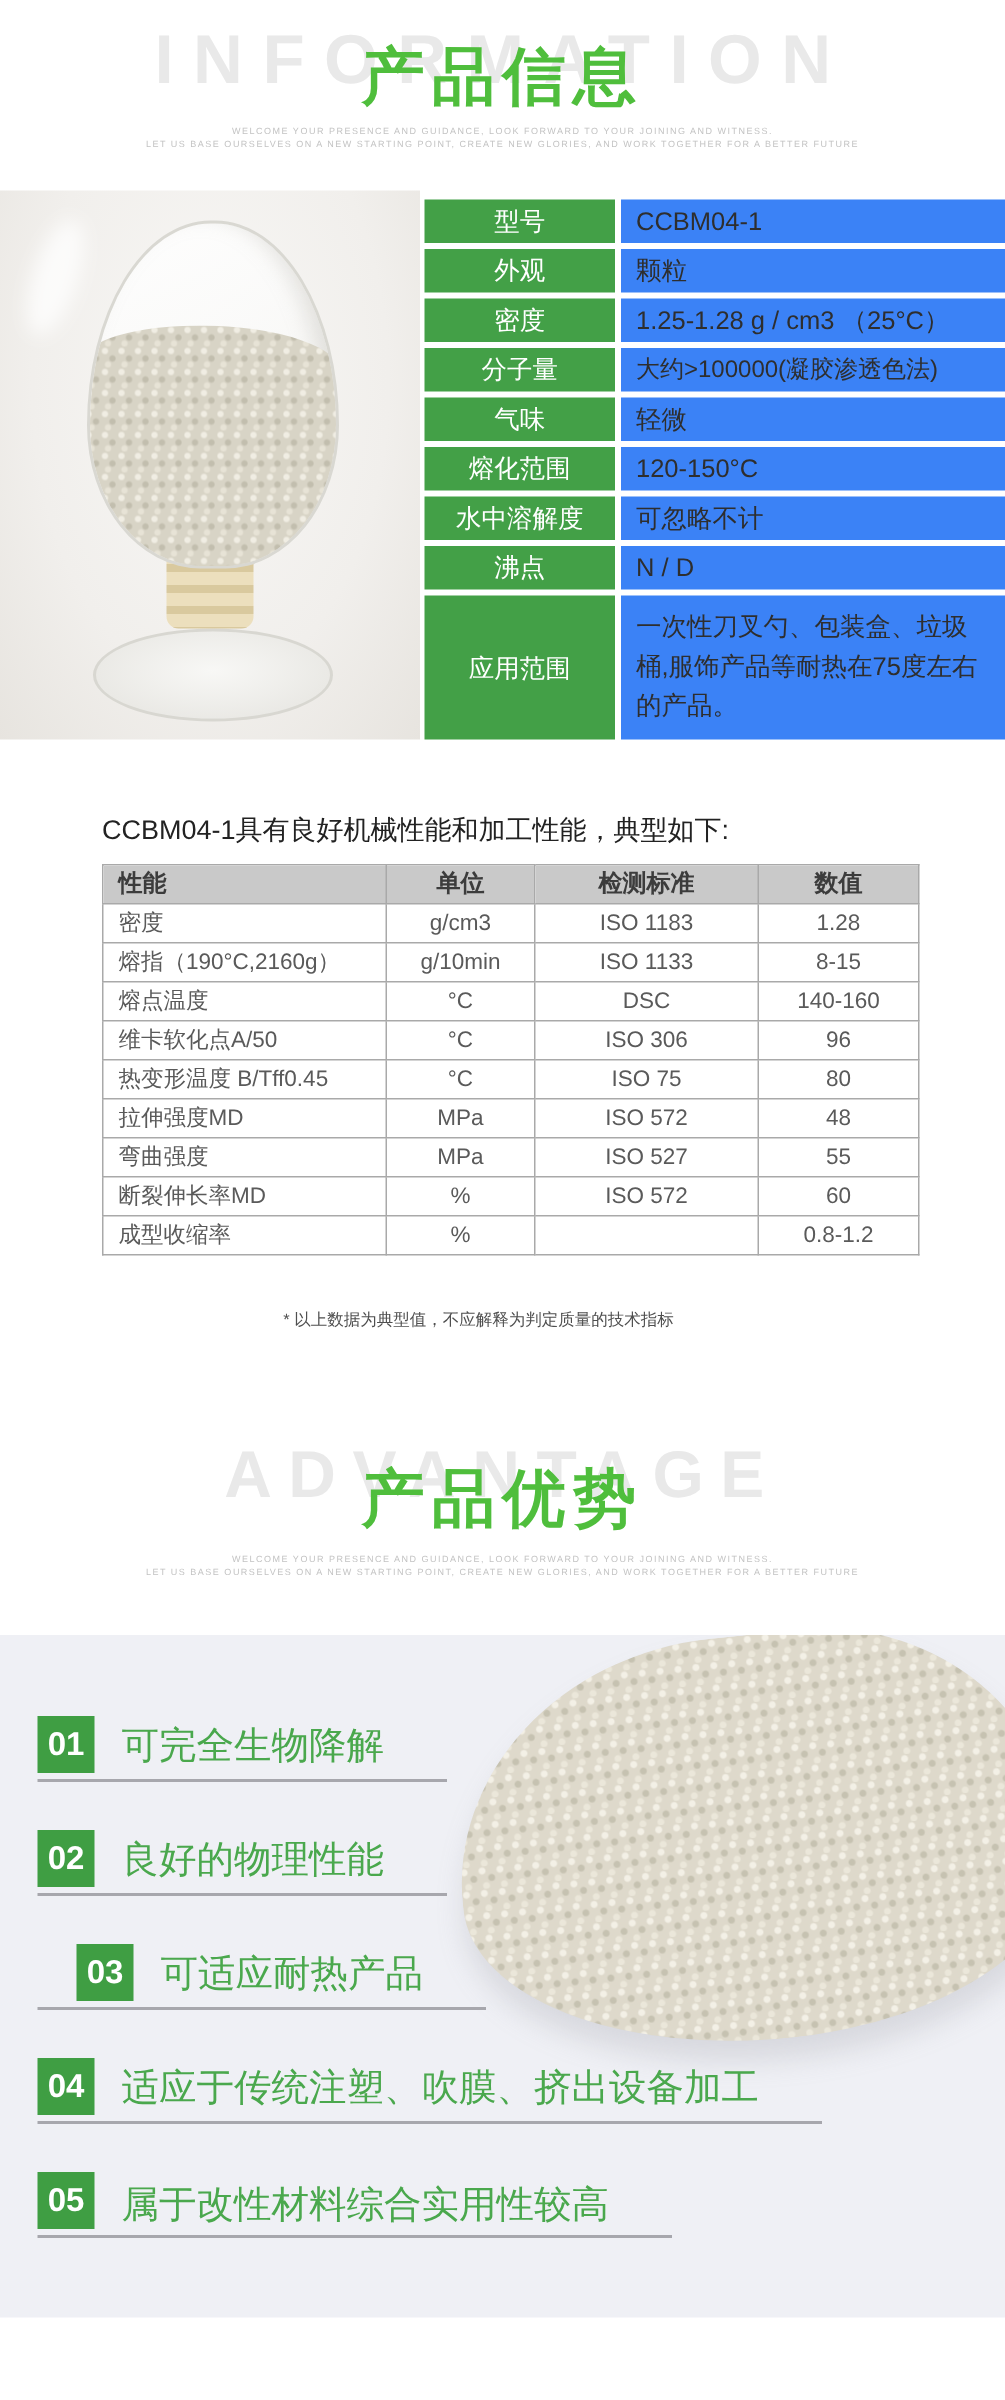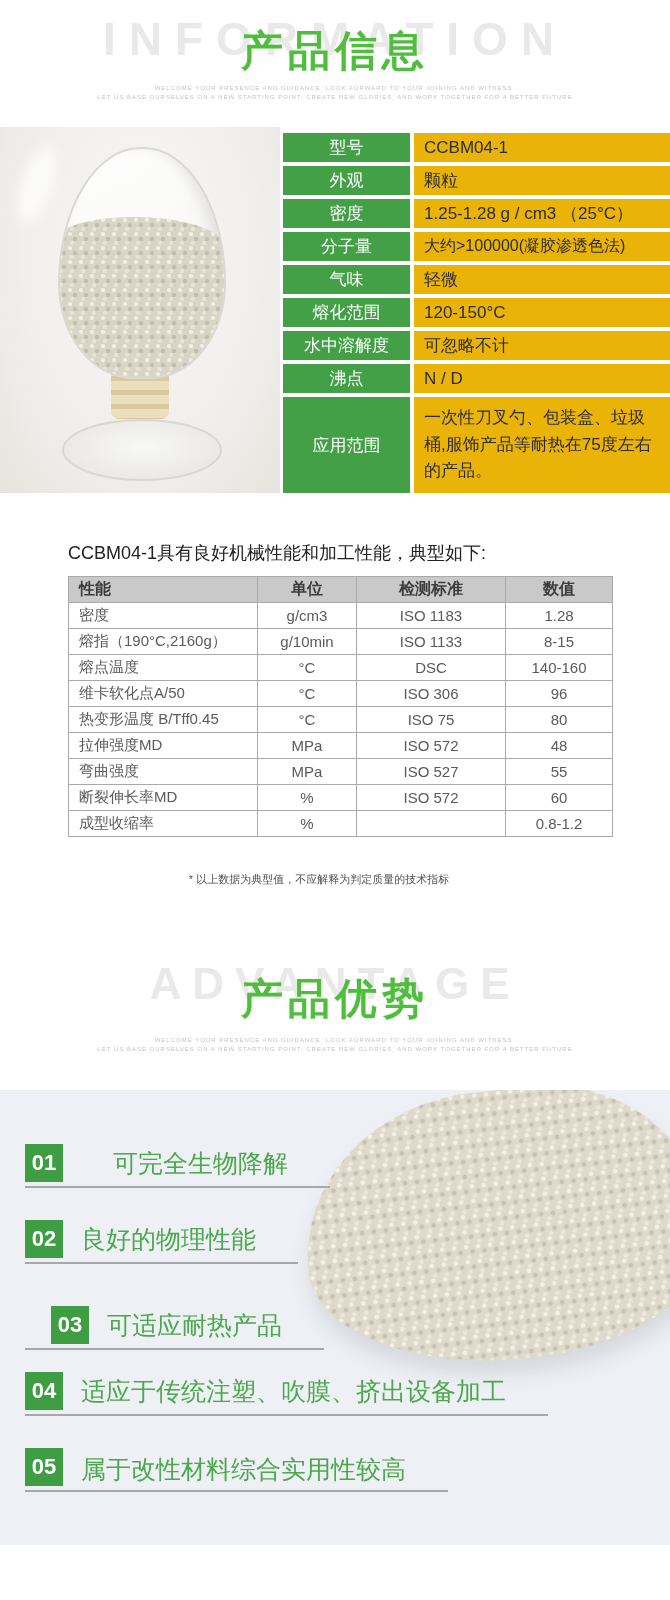--- a/index.html
+++ b/index.html
@@ -35,21 +35,21 @@
   .base{position:absolute;left:62px;top:292px;width:156px;height:58px;z-index:1;
        background:radial-gradient(ellipse at 50% 45%,rgba(248,248,246,.95),rgba(226,225,220,.8));
        border:2px solid #d8d7d1;border-radius:50%;}
 
   
   .spec{position:absolute;left:283px;top:133px;width:387px;}
   .spec-row{display:flex;margin-bottom:4px;height:29px;}
   .spec-row.tall{height:96px;}
   .spec-label{width:127px;background:#43a047;color:#ffffff;font-size:17px;
               display:flex;align-items:center;justify-content:center;flex:none;}
-  .spec-value{flex:1;margin-left:4px;background:#eab308;color:#2e2e2e;font-size:17px;
+  .spec-value{flex:1;margin-left:4px;background:#3b82f6;color:#2e2e2e;font-size:17px;
               display:flex;align-items:center;padding:0 10px;}
   .spec-row.tall .spec-value{line-height:1.55;padding:8px 10px;}
 
   
   .mech-intro{position:absolute;left:68px;top:541px;font-size:18px;color:#222222;}
   table.mech{position:absolute;left:68px;top:576px;width:502px;border-collapse:collapse;
              font-size:15px;color:#5a5a5a;table-layout:fixed;}
   table.mech th,table.mech td{border:1px solid #a9a9a9;height:25px;text-align:center;
              padding:0 4px;overflow:hidden;white-space:nowrap;}
   table.mech th{background:#c9c9c9;color:#3c3c3c;font-weight:600;font-size:16px;}
@@ -67,23 +67,23 @@
                          radial-gradient(circle at 9px 8px,#c6c2b1 1.8px,transparent 2.8px),
                          radial-gradient(circle at 5px 13px,#ebe7da 1.8px,transparent 2.8px);
         background-size:12px 15px;
         border-radius:48% 42% 50% 55% / 62% 58% 40% 42%;
         box-shadow:0 14px 18px rgba(150,150,160,.25);}
   .adv-item{position:absolute;left:25px;display:flex;align-items:center;
             border-bottom:2px solid #a7a7ad;padding:0 42px 4px 0;}
   .adv-num{width:38px;height:38px;background:#3f9e43;color:#ffffff;font-weight:700;
            font-size:22px;display:flex;align-items:center;justify-content:center;flex:none;}
   .adv-text{margin-left:18px;color:#4aa84d;font-size:25px;font-weight:500;white-space:nowrap;}
-  .adv-item:nth-of-type(2){top:54px;gap:32px;}
+  .adv-item:nth-of-type(2){top:54px;}
   .adv-item:nth-of-type(3){top:130px;}
-  .adv-item:nth-of-type(4){top:216px;padding-left:26px;}
+  .adv-item:nth-of-type(4){top:206px;padding-left:26px;}
   .adv-item:nth-of-type(5){top:282px;}
   .adv-item:nth-of-type(6){top:358px;align-items:flex-end;}
 </style>
 </head>
 <body>
 
 <div id="page">
 
   <div>
     <div class="watermark" style="top:16px;">INFORMATION</div>

